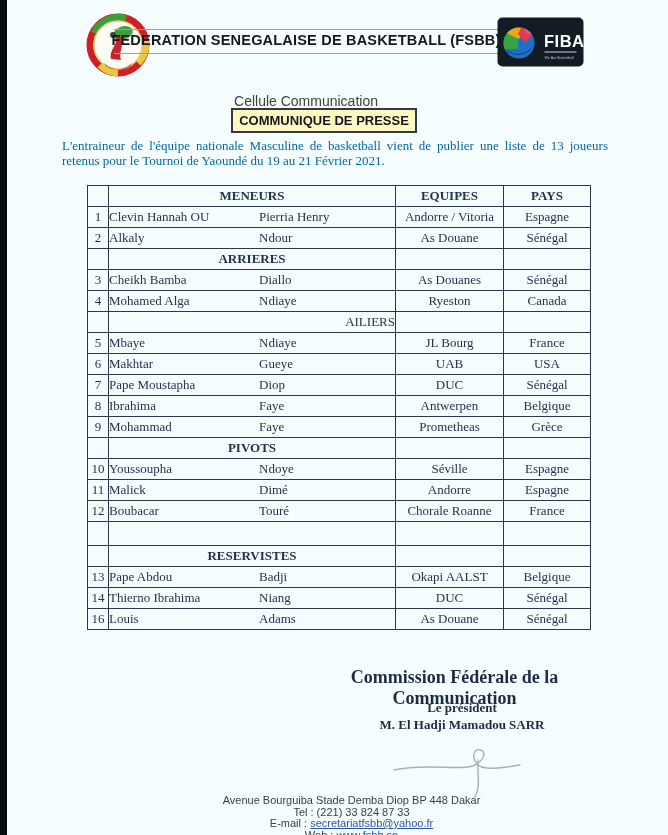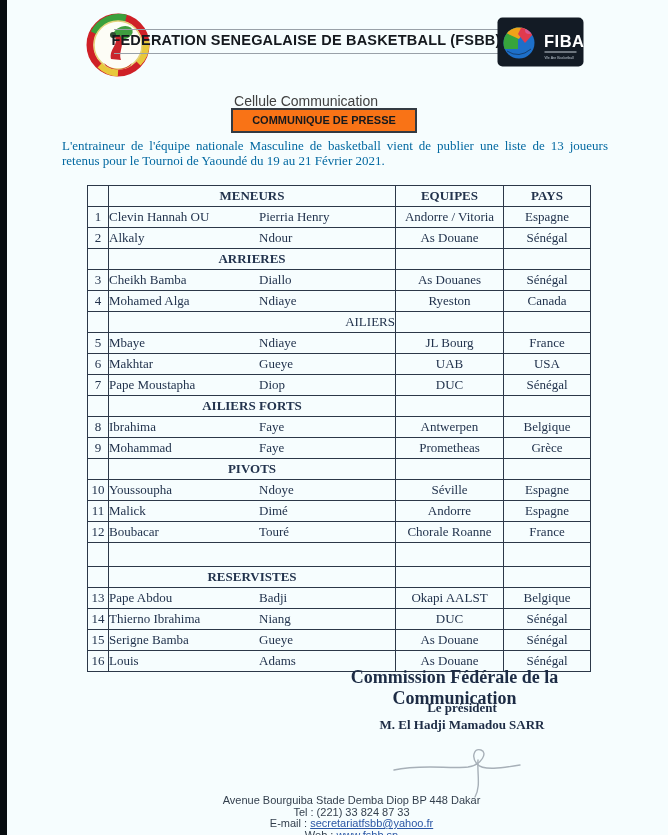--- a/index.html
+++ b/index.html
@@ -26,21 +26,21 @@
     position:absolute;left:114px;top:57px;width:384px;text-align:center;
     font-family:"Liberation Sans","DejaVu Sans",sans-serif;
     font-size:14px;color:#404040;margin-top:36px;
   }
   .fiba-logo{position:absolute;left:497px;top:17px;width:87px;height:50px;}
   
   .press-title{
     position:absolute;left:231px;top:108px;width:182px;height:21px;
     border:2px solid #333a42;line-height:21px;text-align:center;
     font-family:"Liberation Sans","DejaVu Sans",sans-serif;
-    font-weight:bold;font-size:11px;color:#15191e;background:#f97316;
+    font-weight:bold;font-size:13px;color:#15191e;background:#fef9c3;
   }
   
   .intro{
     position:absolute;left:62px;top:138px;width:546px;
     font-size:13px;line-height:15px;color:#0369a1;text-align:justify;
   }
   
   table.roster{
     position:absolute;left:87px;top:185px;width:503px;
     border-collapse:collapse;table-layout:fixed;
@@ -186,26 +186,20 @@
           <td class="c-name"><span class="fn">Makhtar</span><span class="ln">Gueye</span></td>
           <td class="c-team">UAB</td>
           <td class="c-country">USA</td>
         </tr>
         <tr>
           <td class="c-num">7</td>
           <td class="c-name"><span class="fn">Pape Moustapha</span><span class="ln">Diop</span></td>
           <td class="c-team">DUC</td>
           <td class="c-country">Sénégal</td>
         </tr>
-        <tr class="section-row">
-          <td class="c-num"></td>
-          <td class="c-name center bold">AILIERS FORTS</td>
-          <td></td>
-          <td></td>
-        </tr>
         <tr>
           <td class="c-num">8</td>
           <td class="c-name"><span class="fn">Ibrahima</span><span class="ln">Faye</span></td>
           <td class="c-team">Antwerpen</td>
           <td class="c-country">Belgique</td>
         </tr>
         <tr>
           <td class="c-num">9</td>
           <td class="c-name"><span class="fn">Mohammad</span><span class="ln">Faye</span></td>
           <td class="c-team">Prometheas</td>
@@ -250,26 +244,20 @@
         <tr>
           <td class="c-num">13</td>
           <td class="c-name"><span class="fn">Pape Abdou</span><span class="ln">Badji</span></td>
           <td class="c-team">Okapi AALST</td>
           <td class="c-country">Belgique</td>
         </tr>
         <tr>
           <td class="c-num">14</td>
           <td class="c-name"><span class="fn">Thierno Ibrahima</span><span class="ln">Niang</span></td>
           <td class="c-team">DUC</td>
-          <td class="c-country">Sénégal</td>
-        </tr>
-        <tr>
-          <td class="c-num">15</td>
-          <td class="c-name"><span class="fn">Serigne Bamba</span><span class="ln">Gueye</span></td>
-          <td class="c-team">As Douane</td>
           <td class="c-country">Sénégal</td>
         </tr>
         <tr>
           <td class="c-num">16</td>
           <td class="c-name"><span class="fn">Louis</span><span class="ln">Adams</span></td>
           <td class="c-team">As Douane</td>
           <td class="c-country">Sénégal</td>
         </tr>
       </tbody>
   </table>

